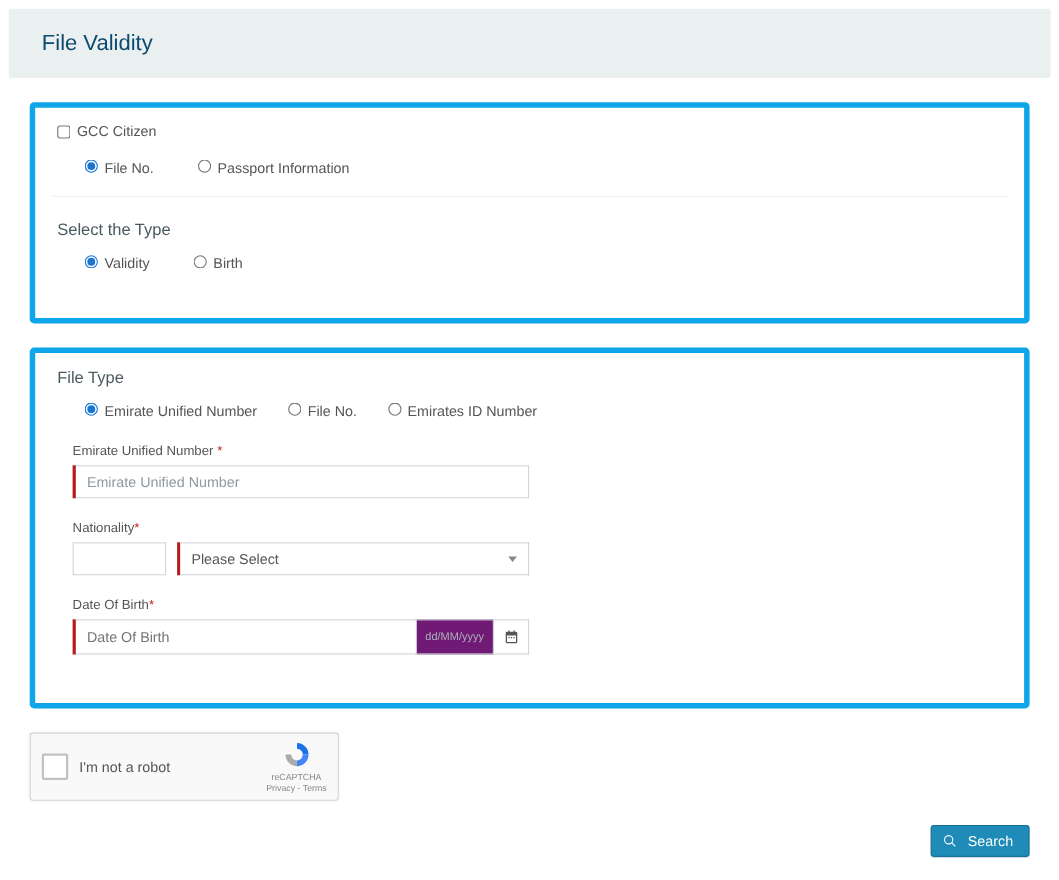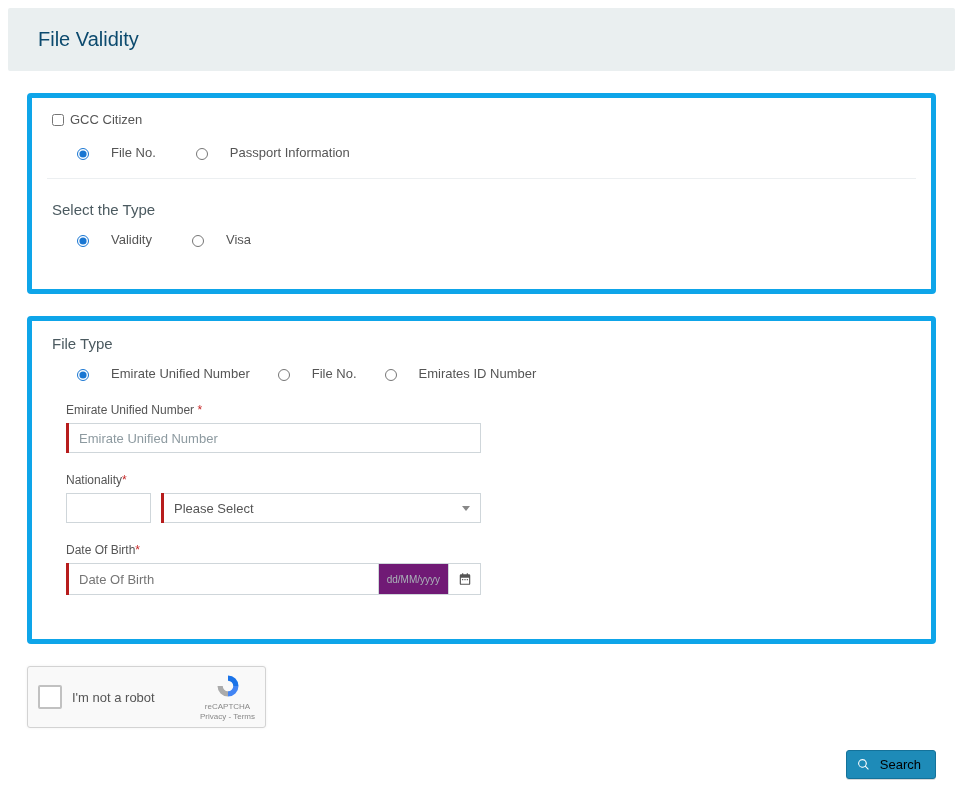--- a/index.html
+++ b/index.html
@@ -45,22 +45,22 @@
   }
   .radio-row {
     display: flex;
     gap: 40px;
     padding-left: 25px;
     margin-bottom: 18px;
   }
   .radio-row.tight { gap: 28px; margin-bottom: 22px;}
   .radio-item {
     display: flex;
-    align-items: flex-end;
-    gap: 22px;
+    align-items: flex-start;
+    gap: 6px;
     font-size: 13px;
     color: #555;
   }
   .radio-item input[type=radio] {
     accent-color: #1976d2;
     width: 12px;
     height: 12px;
   }
   hr.sep {
     border: none;
@@ -163,21 +163,21 @@
     width: 32px;
     border: 1px solid #cfd6da;
     border-left: none;
     display: flex;
     align-items: center;
     justify-content: center;
     background: #fff;
     cursor: pointer;
   }
   .recaptcha {
-    width: 239px;
+    width: 281px;
     height: 62px;
     border: 1px solid #d3d3d3;
     border-radius: 3px;
     box-shadow: 0 0 3px rgba(0,0,0,0.06);
     margin: 0 0 22px 27px;
     display: flex;
     align-items: center;
     padding: 0 10px;
     gap: 10px;
     background: #f9f9f9;
@@ -202,21 +202,21 @@
     position: relative;
   }
   .footer-row {
     display: flex;
     justify-content: flex-end;
     padding: 0 27px 14px 27px;
   }
   .search-btn {
     background: #1e8bb8;
     border: 1px solid #14729a;
-    color: #000000;
+    color: #ffffff;
     padding: 6px 14px 6px 10px;
     font-size: 13px;
     border-radius: 3px;
     display: flex;
     align-items: center;
     gap: 10px;
     cursor: pointer;
     box-shadow: 0 1px 0 rgba(0,0,0,0.15);
   }
   .search-btn svg { width: 13px; height: 13px; }
@@ -248,21 +248,21 @@
   <hr class="sep">
 
   <div class="section-label">Select the Type</div>
   <div class="radio-row">
     <label class="radio-item">
       <input type="radio" name="seltype" checked="" style="">
       <span>Validity</span>
     </label>
     <label class="radio-item">
       <input type="radio" name="seltype" style="">
-      <span>Visa</span>
+      <span>Birth</span>
     </label>
   </div>
 </div>
 
 <div class="panel">
   <div class="section-label">File Type</div>
   <div class="radio-row tight">
     <label class="radio-item">
       <input type="radio" name="ftype" checked="" style="">
       <span>Emirate Unified Number</span>

